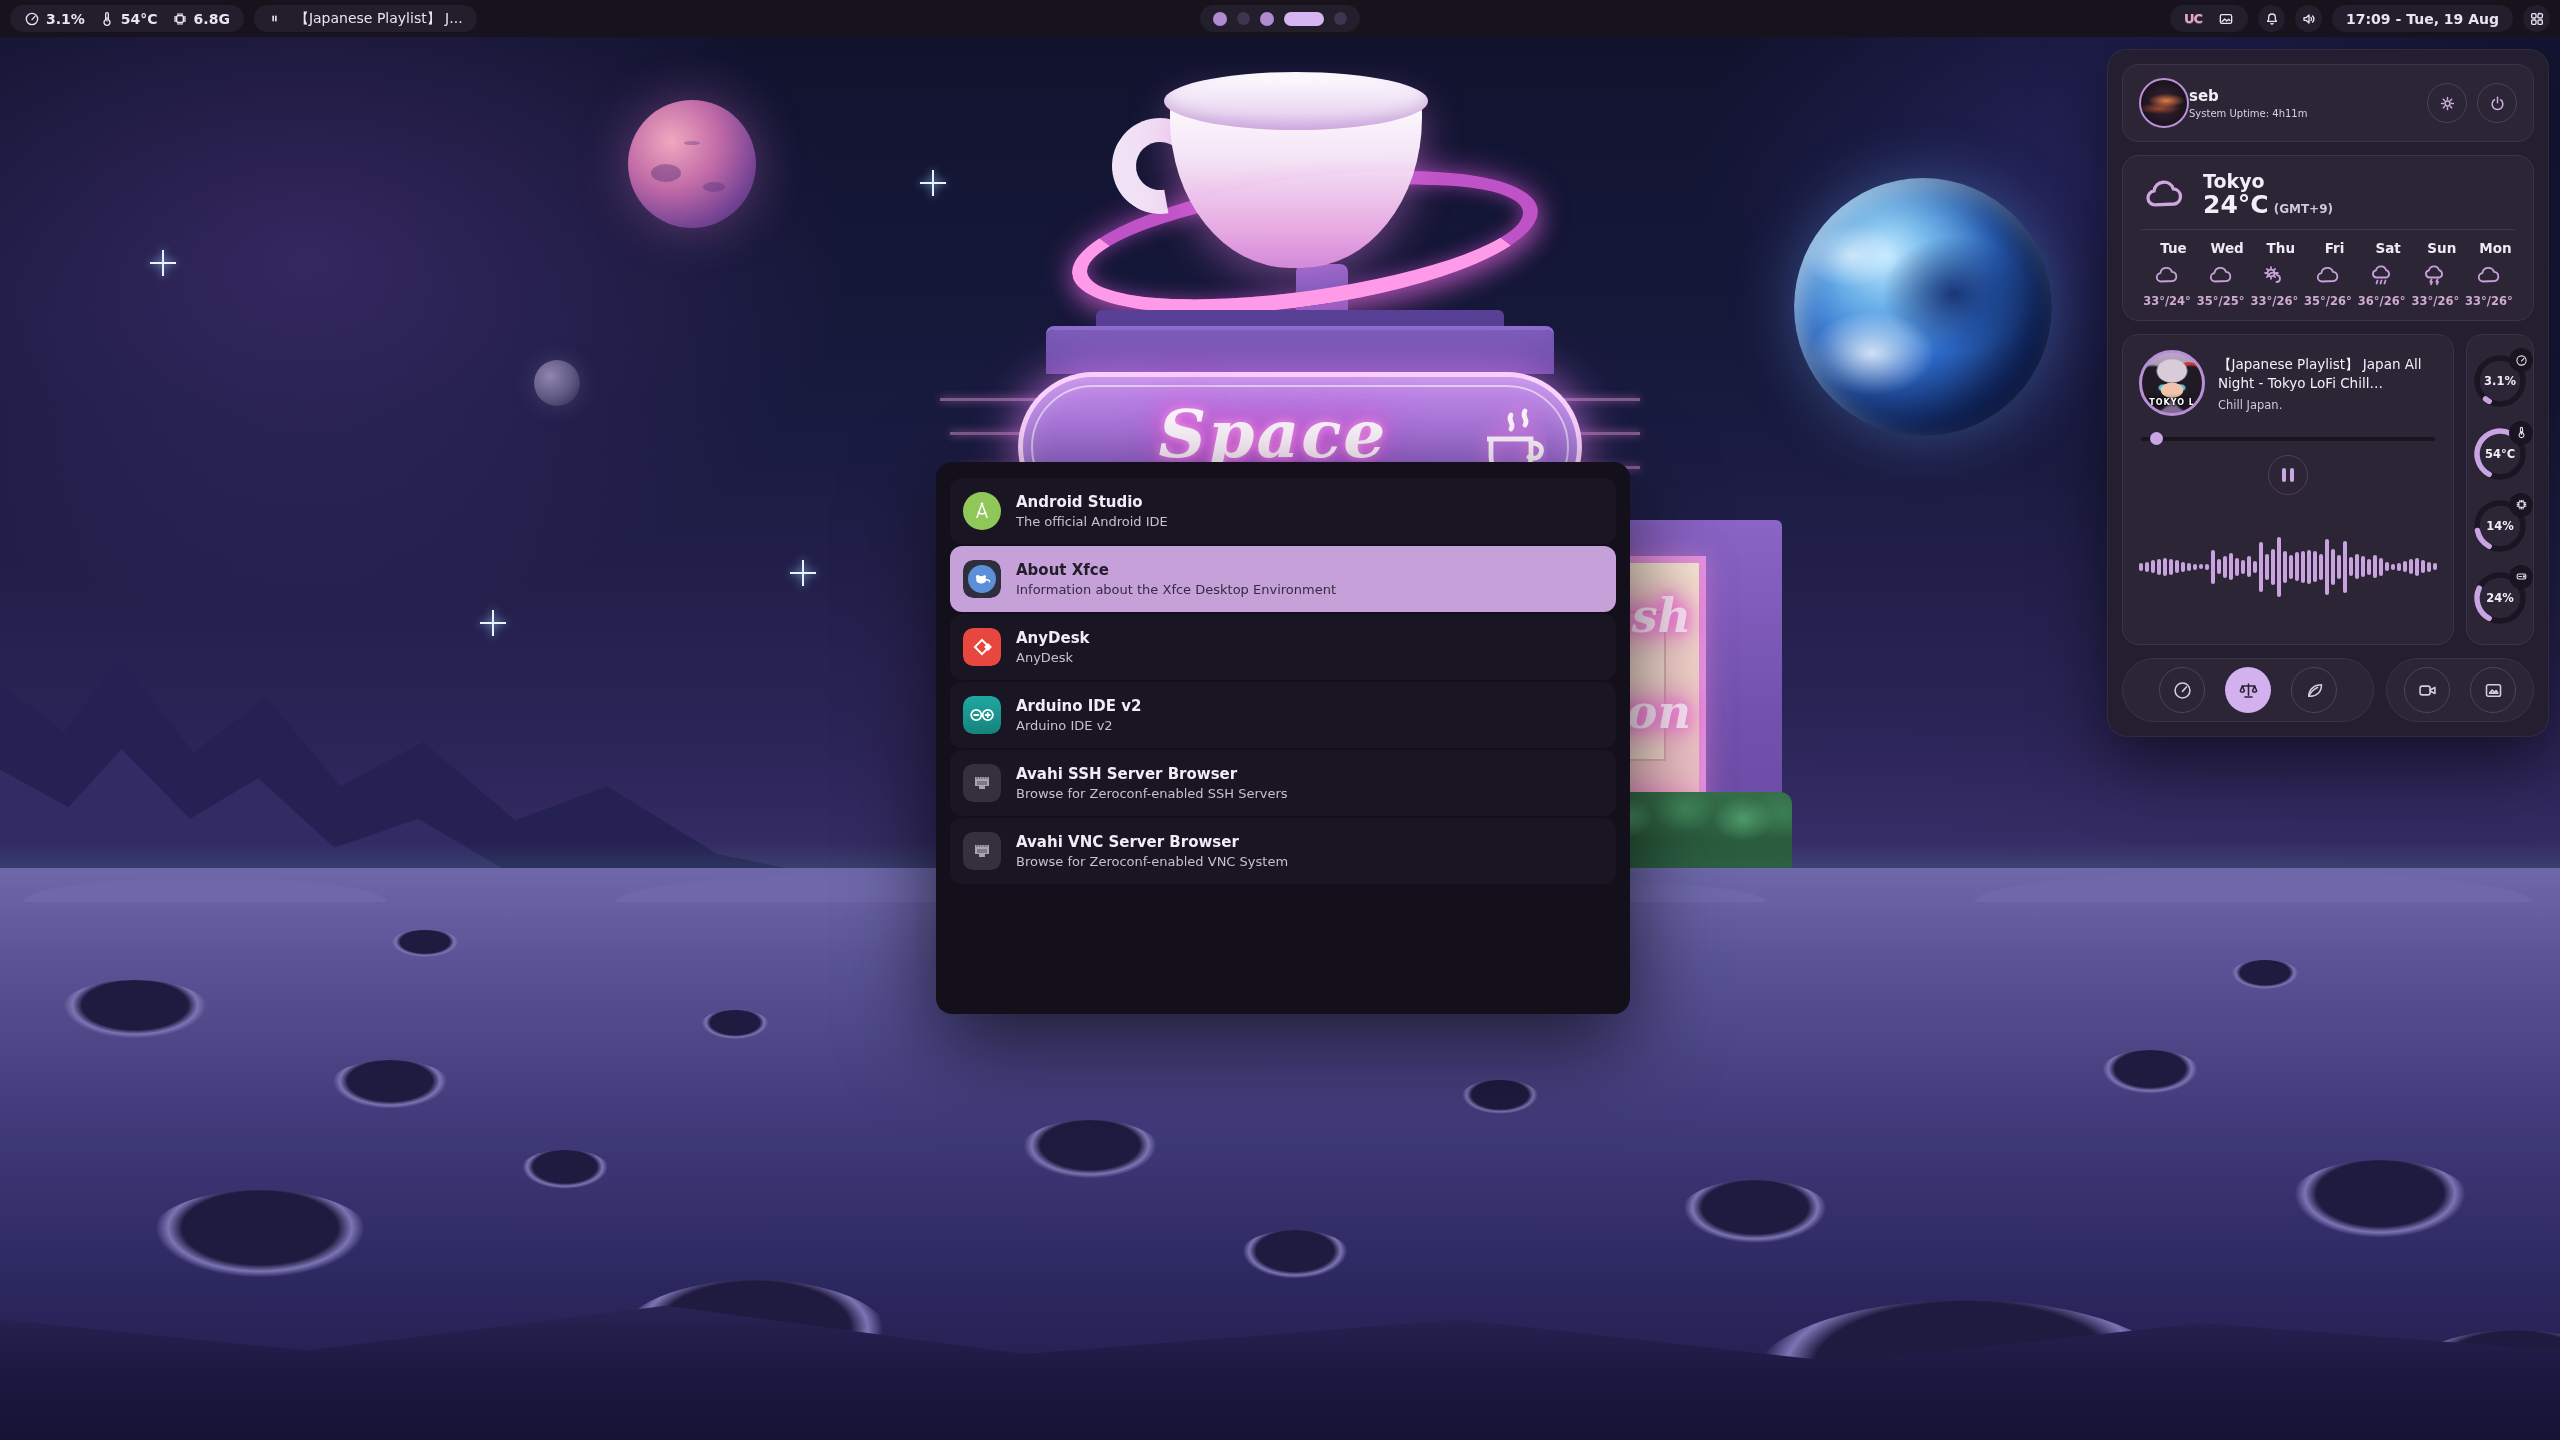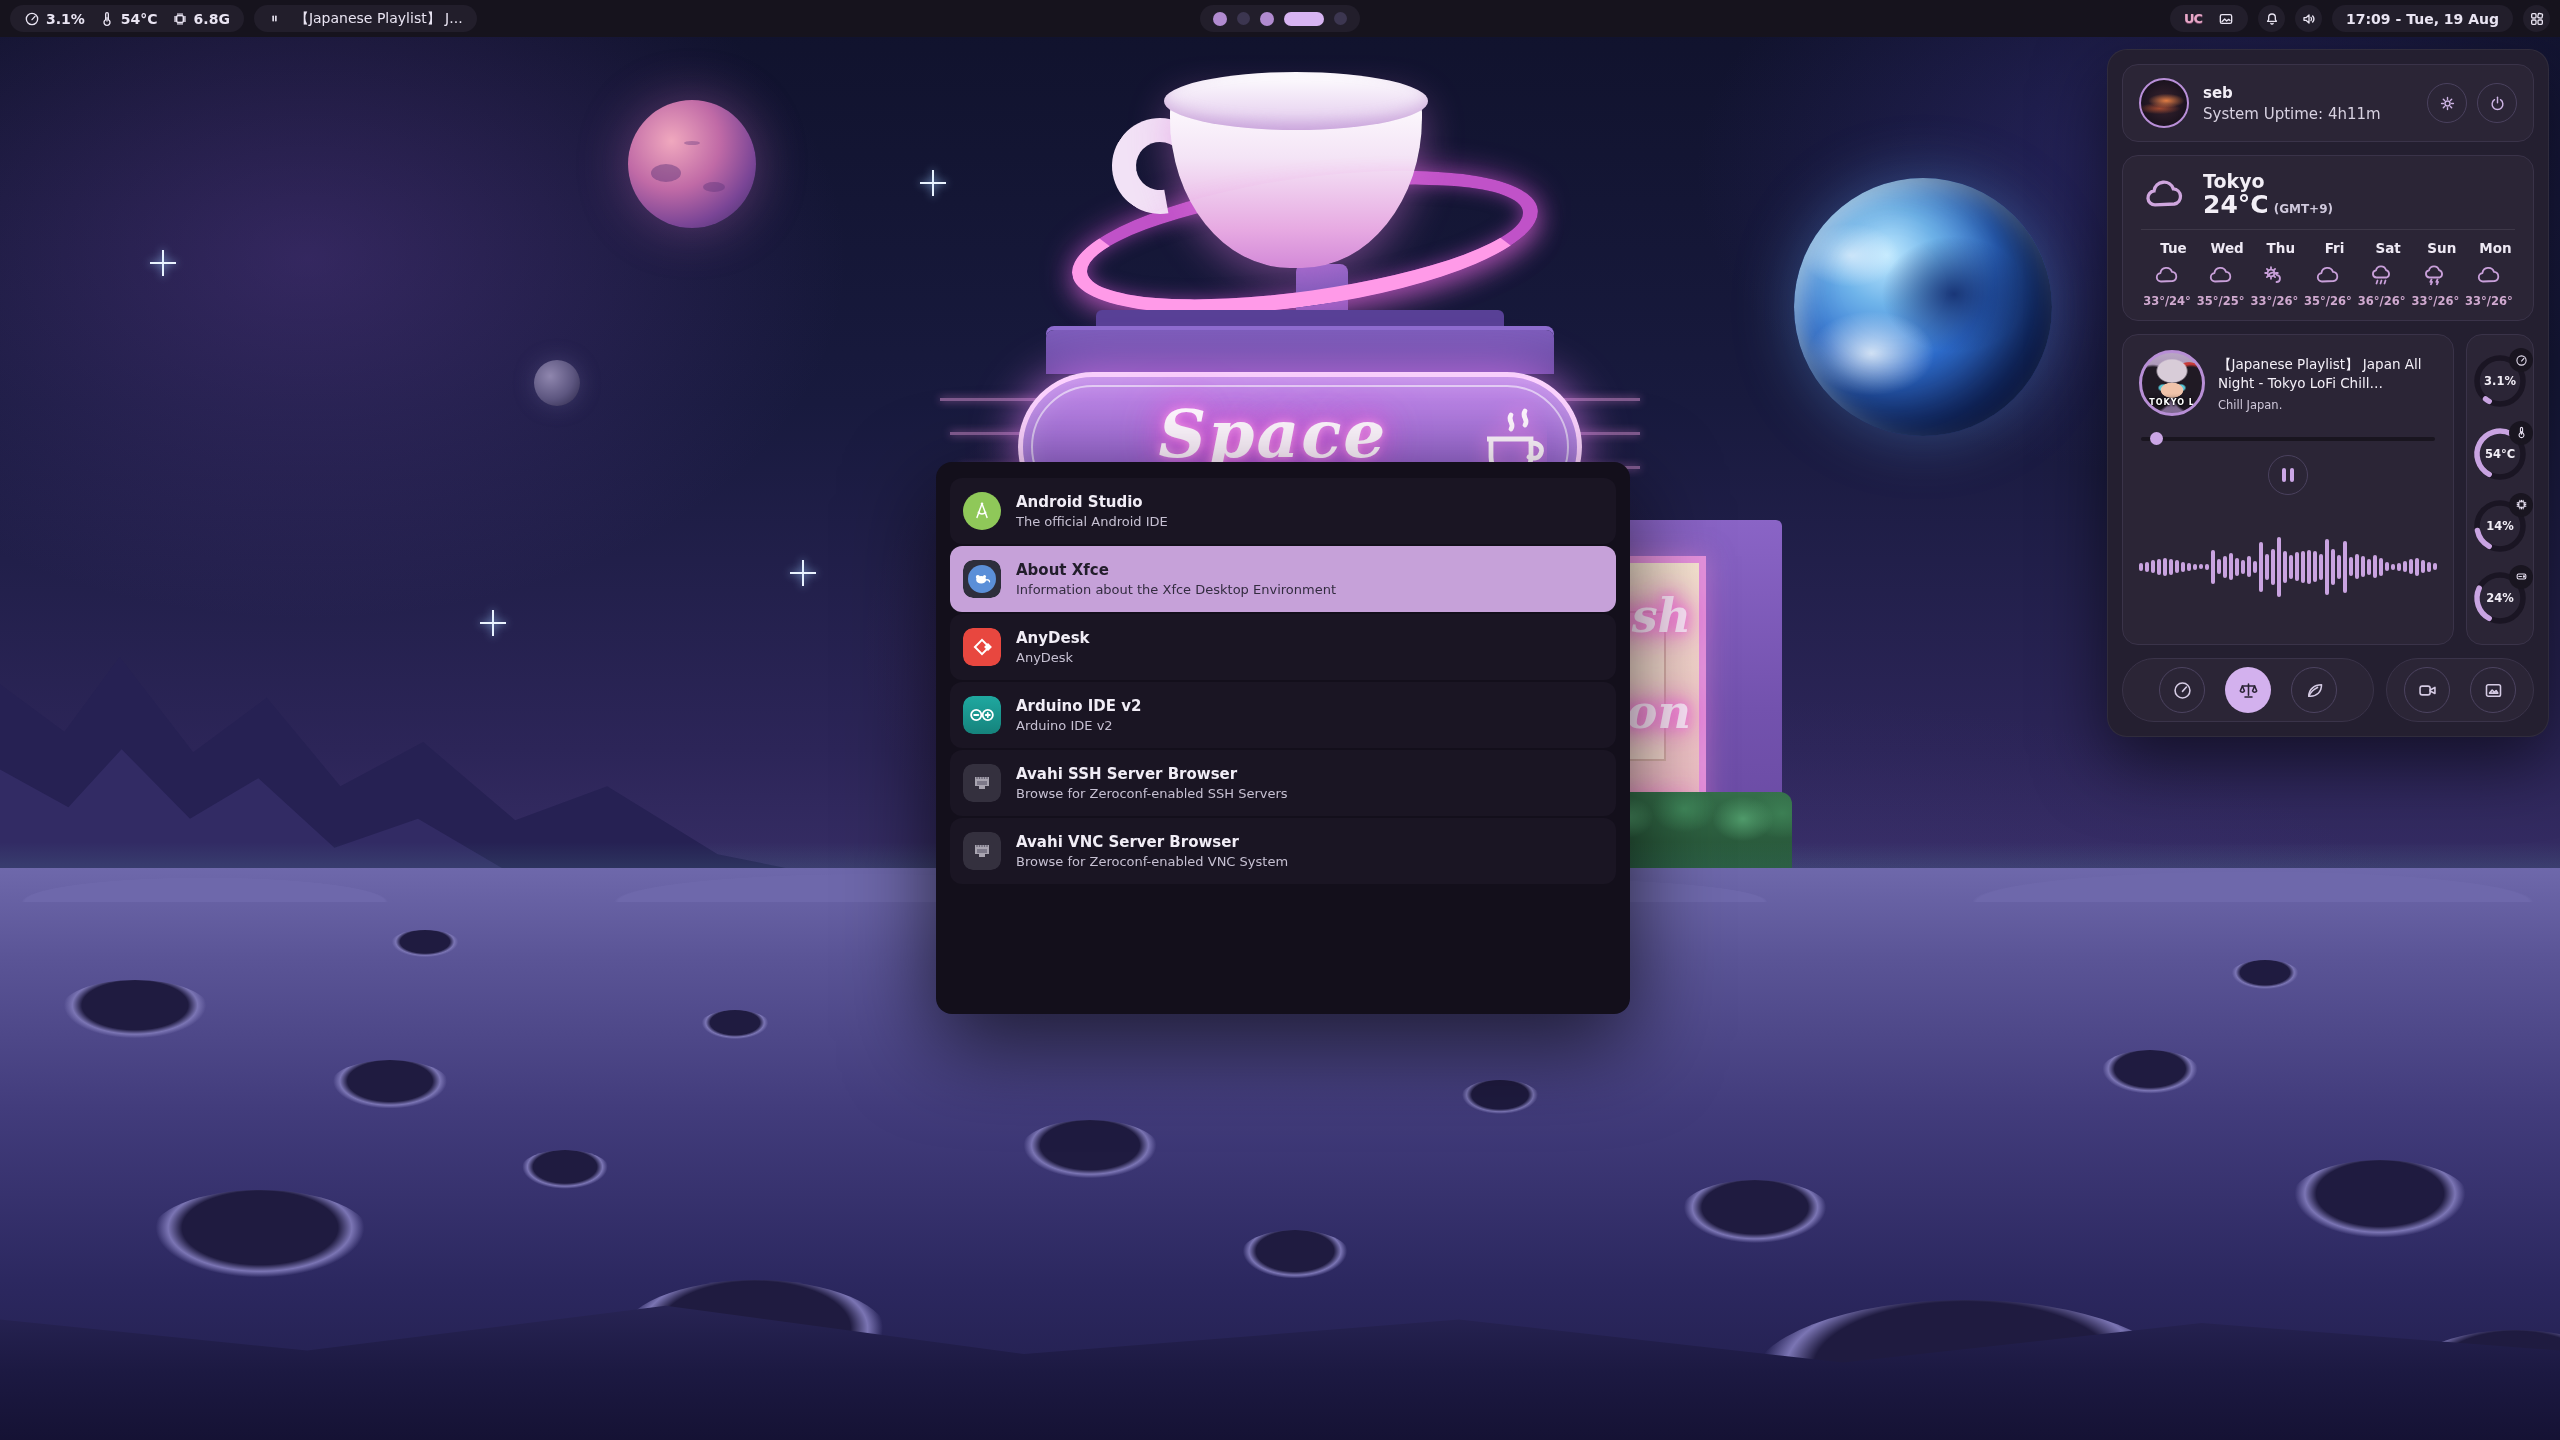--- a/index.html
+++ b/index.html
@@ -145,28 +145,28 @@
   .app-title { font-size:15px; font-weight:bold; color:#f1edf6; }
   .app-desc { font-size:13px; color:#c6c0d2; }
   .app-row.selected .app-title { color:#221d2b; }
   .app-row.selected .app-desc { color:#332c40; }
 
   
   #panel { position:absolute; right:11px; top:49px; width:442px; height:688px; background:#241f30;
     border:1px solid rgba(255,255,255,.06); border-radius:20px; z-index:20;
     box-shadow:0 24px 70px rgba(0,0,0,.55); padding:14px; display:flex; flex-direction:column; gap:13px; }
   .card { background:#2b2536; border:1px solid #3a3349; border-radius:16px; }
-  #user-card { height:78px; display:flex; align-items:center; padding:12px 16px; gap:14px; }
+  #user-card { height:78px; display:flex; align-items:center; padding:12px 16px; }
   #avatar { width:50px; height:50px; border-radius:50%; border:2px solid #b98fd8; flex:0 0 50px;
     background:radial-gradient(26px 10px at 55% 45%, rgba(255,140,70,.85), transparent 70%),
                radial-gradient(30px 8px at 40% 62%, rgba(230,100,50,.6), transparent 70%),
                radial-gradient(circle at 50% 50%, #3a2430, #16101c 80%); }
   #user-texts { flex:1; }
   #user-name { font-size:15px; font-weight:bold; color:#f2eef6; }
-  #user-uptime { font-size:15px; color:#d7d1e0; margin-top:3px; }
+  #user-uptime { font-size:10px; color:#d7d1e0; margin-top:3px; }
   .round-btn { width:40px; height:40px; border-radius:50%; border:1px solid #4a415e;
     display:flex; align-items:center; justify-content:center; }
   .round-btn svg { width:19px; height:19px; stroke:#cdb4e4; fill:none; stroke-width:1.8; stroke-linecap:round; stroke-linejoin:round; }
 
   #weather-card { padding:14px 18px 12px; }
   #weather-head { display:flex; align-items:center; gap:14px; }
   #weather-cloud { width:48px; height:40px; stroke:#cfa6de; fill:none; stroke-width:2; }
   #weather-city { font-size:19px; font-weight:bold; color:#f2eef6; }
   #weather-temp { font-size:25px; font-weight:bold; color:#f2eef6; line-height:1.05; }
   #weather-tz { font-size:12px; font-weight:bold; color:#cfc8dc; margin-left:5px; }

